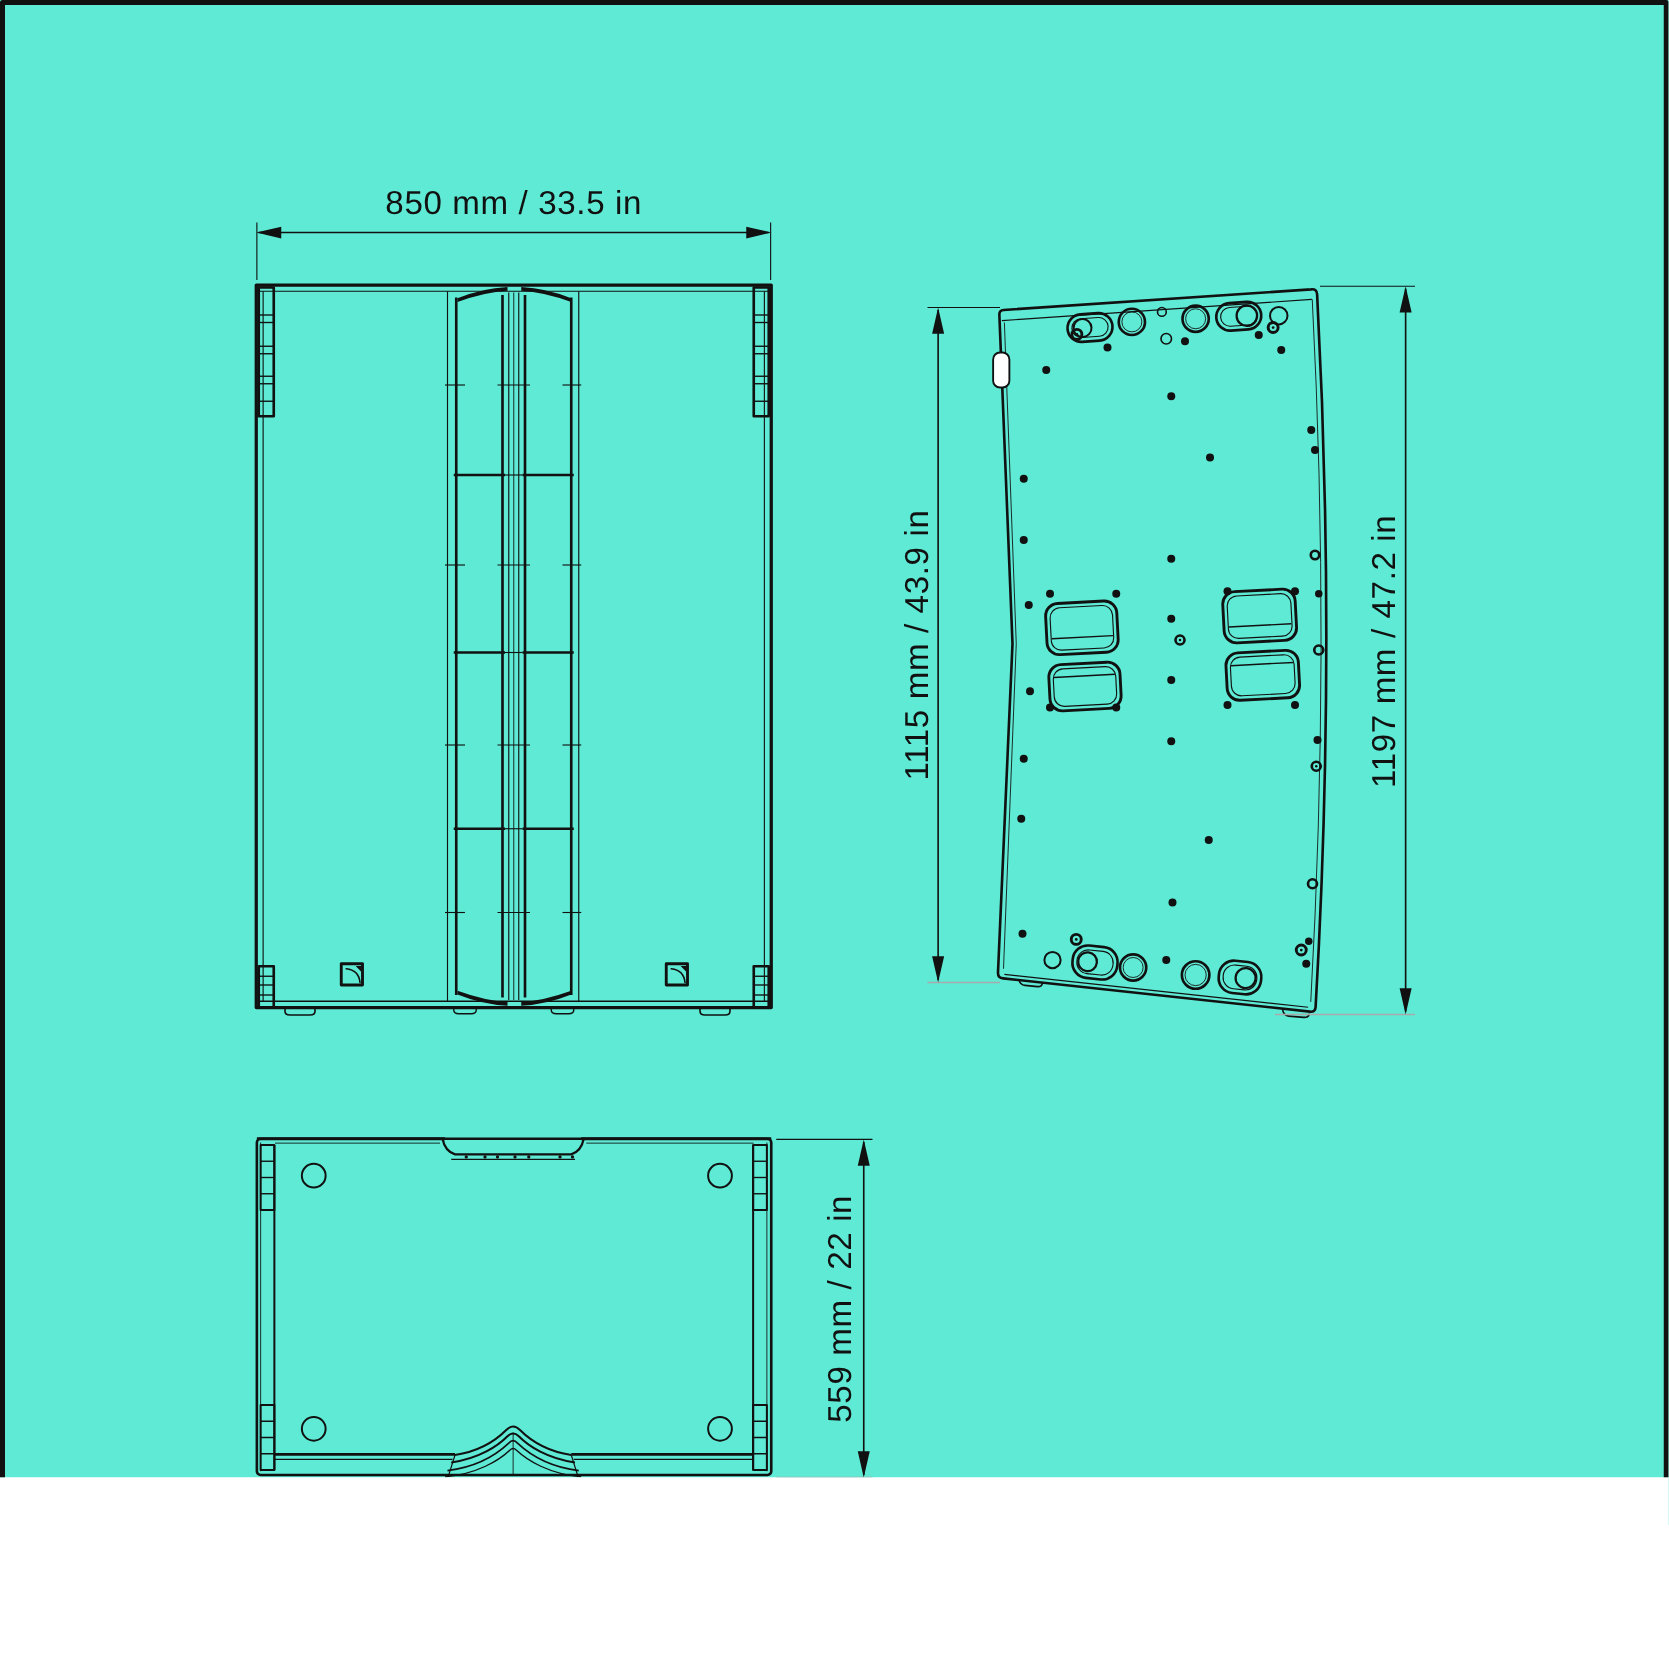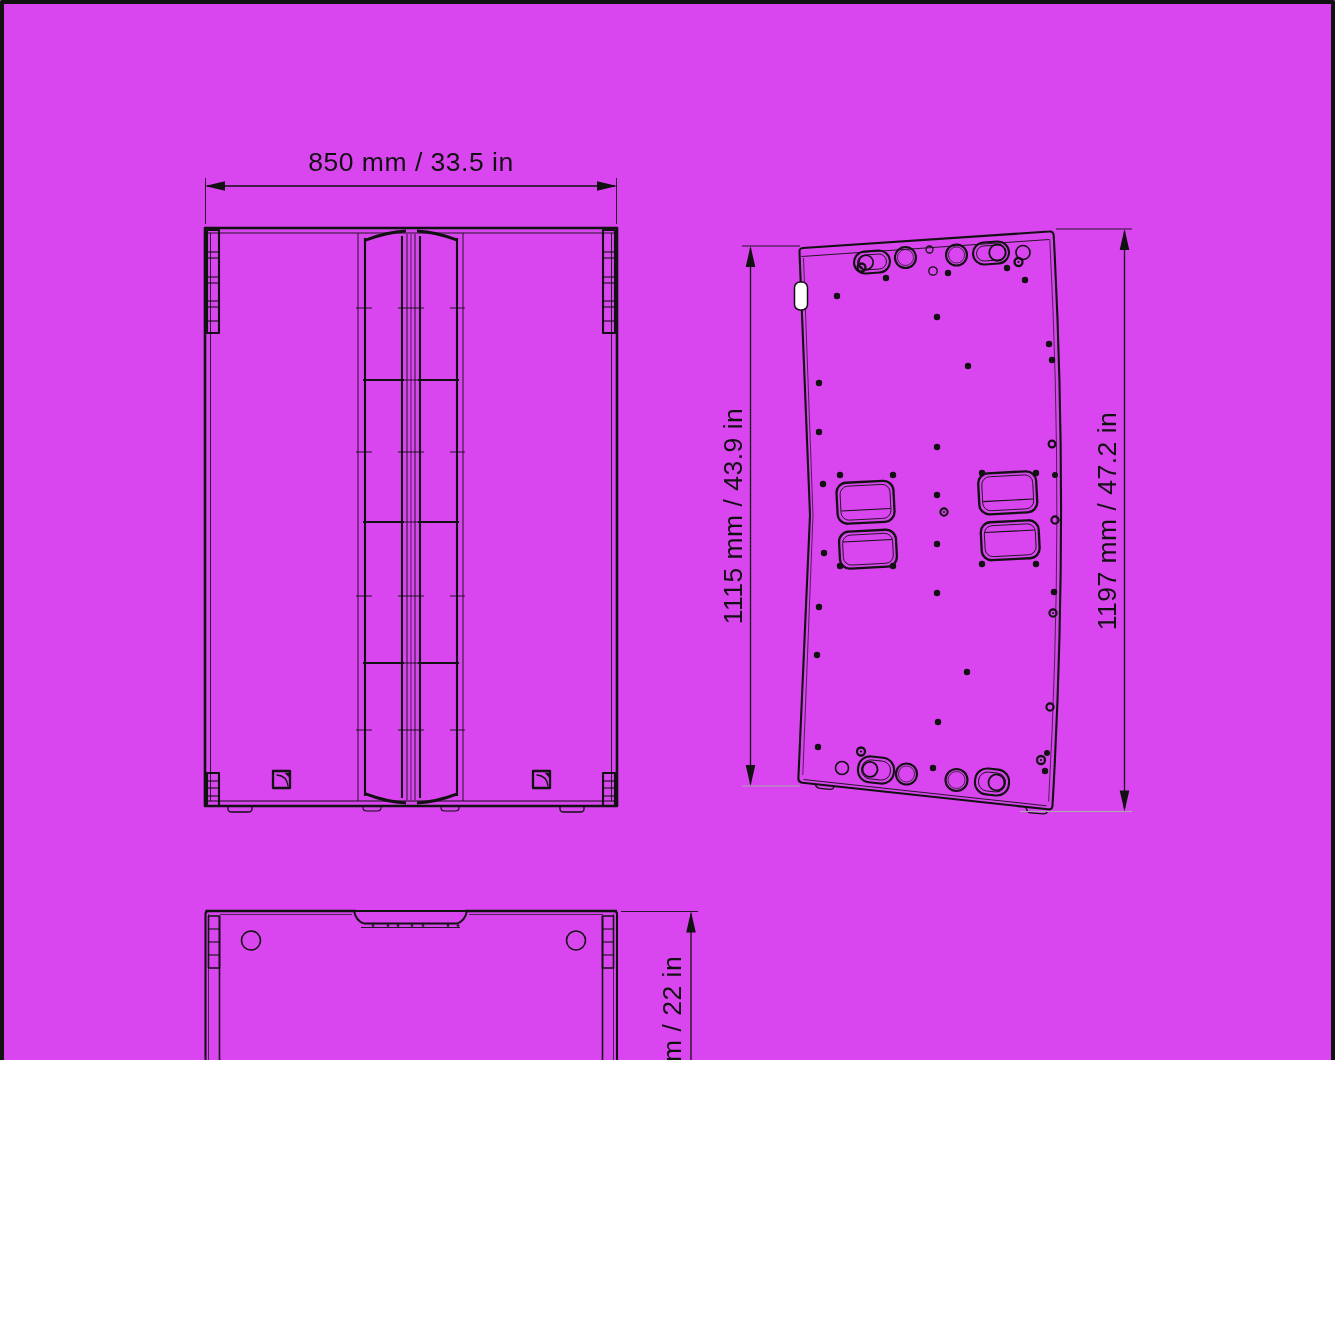--- a/index.html
+++ b/index.html
@@ -1,16 +1,16 @@
 <!DOCTYPE html>
 <html><head>
 <meta charset="utf-8">
 <style>
   html,body{margin:0;padding:0;background:#fff;}
-  #canvas{position:relative;width:1335px;height:1060px;background:#d946ef;overflow:hidden;
+  #canvas{position:relative;width:1335px;height:1182px;background:#5eead4;overflow:hidden;
           font-family:"Liberation Sans", sans-serif;}
   svg{position:absolute;left:0;top:0;}
   svg *{vector-effect:none;}
   .st{stroke:#111;fill:none;stroke-linecap:butt;stroke-linejoin:round;}
   .rnd{stroke-linecap:round;}
   .w06{stroke-width:.7}.w08{stroke-width:.9}.w1{stroke-width:1.1}.w12{stroke-width:1.3}
   .w15{stroke-width:1.6}.w18{stroke-width:1.8}.w2{stroke-width:2.1}.w22{stroke-width:2.3}.w25{stroke-width:2.6}
   .fill{fill:#111;stroke:none;}
   .ground{stroke:#aaa;fill:none;stroke-width:1.2;}
   .dim-text{font-size:26.5px;fill:#111;letter-spacing:.5px;}

